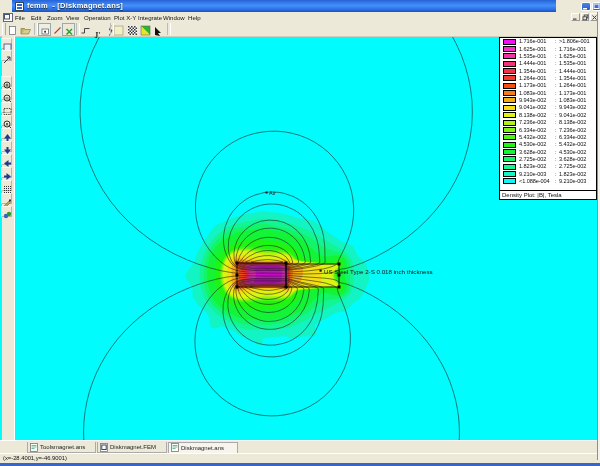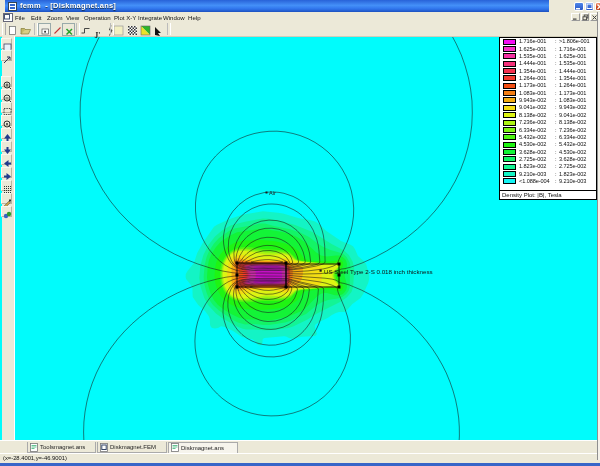--- a/index.html
+++ b/index.html
@@ -1,15 +1,15 @@
 <!DOCTYPE html>
 <html><head><meta charset="utf-8"><title>femm</title><style>
 html,body{margin:0;padding:0;width:600px;height:466px;overflow:hidden}
 body{font-family:"Liberation Sans",sans-serif;background:#ECE9D8;position:relative}
-#title{position:absolute;left:5px;top:0;width:544px;height:12px;background:linear-gradient(180deg,#2862D8 0%,#4490F8 45%,#2F74EC 75%,#1D50BE 100%)}
+#title{position:absolute;left:12px;top:0;width:544px;height:12px;background:linear-gradient(180deg,#2862D8 0%,#4490F8 45%,#2F74EC 75%,#1D50BE 100%)}
 #title .txt{position:absolute;left:15px;top:1px;color:#fff;font-size:7.5px;font-weight:bold;letter-spacing:0.2px;text-shadow:0 1px 1px #123}
 #ticon{position:absolute;left:3px;top:1.5px;width:9px;height:9px;background:#fff;border:1px solid #345;box-sizing:border-box}
 #ticon i{display:block;margin:1px;height:2px;background:#36c}
 .wb{position:absolute;top:1.5px;width:9.5px;height:9.5px;border:1px solid #fff;border-radius:2px;box-sizing:border-box;color:#fff;font-size:8px;line-height:7px;text-align:center}
 #bmin{left:569px;background:linear-gradient(180deg,#4E86E8,#2A58C8)}
 #bmax{left:579.5px;background:linear-gradient(180deg,#4E86E8,#2A58C8)}
 #bcls{left:590px;background:linear-gradient(180deg,#ED9C7E,#D2491D 55%,#B33A12)}
 #menubar{position:absolute;left:0;top:12px;width:600px;height:9.5px;background:#ECE9D8;font-size:6.1px;color:#111}
 #menubar .mi{position:absolute;top:1.5px}
 #mdico{position:absolute;left:3px;top:1px;width:8px;height:7px;background:#fff;border:1px solid #667}

